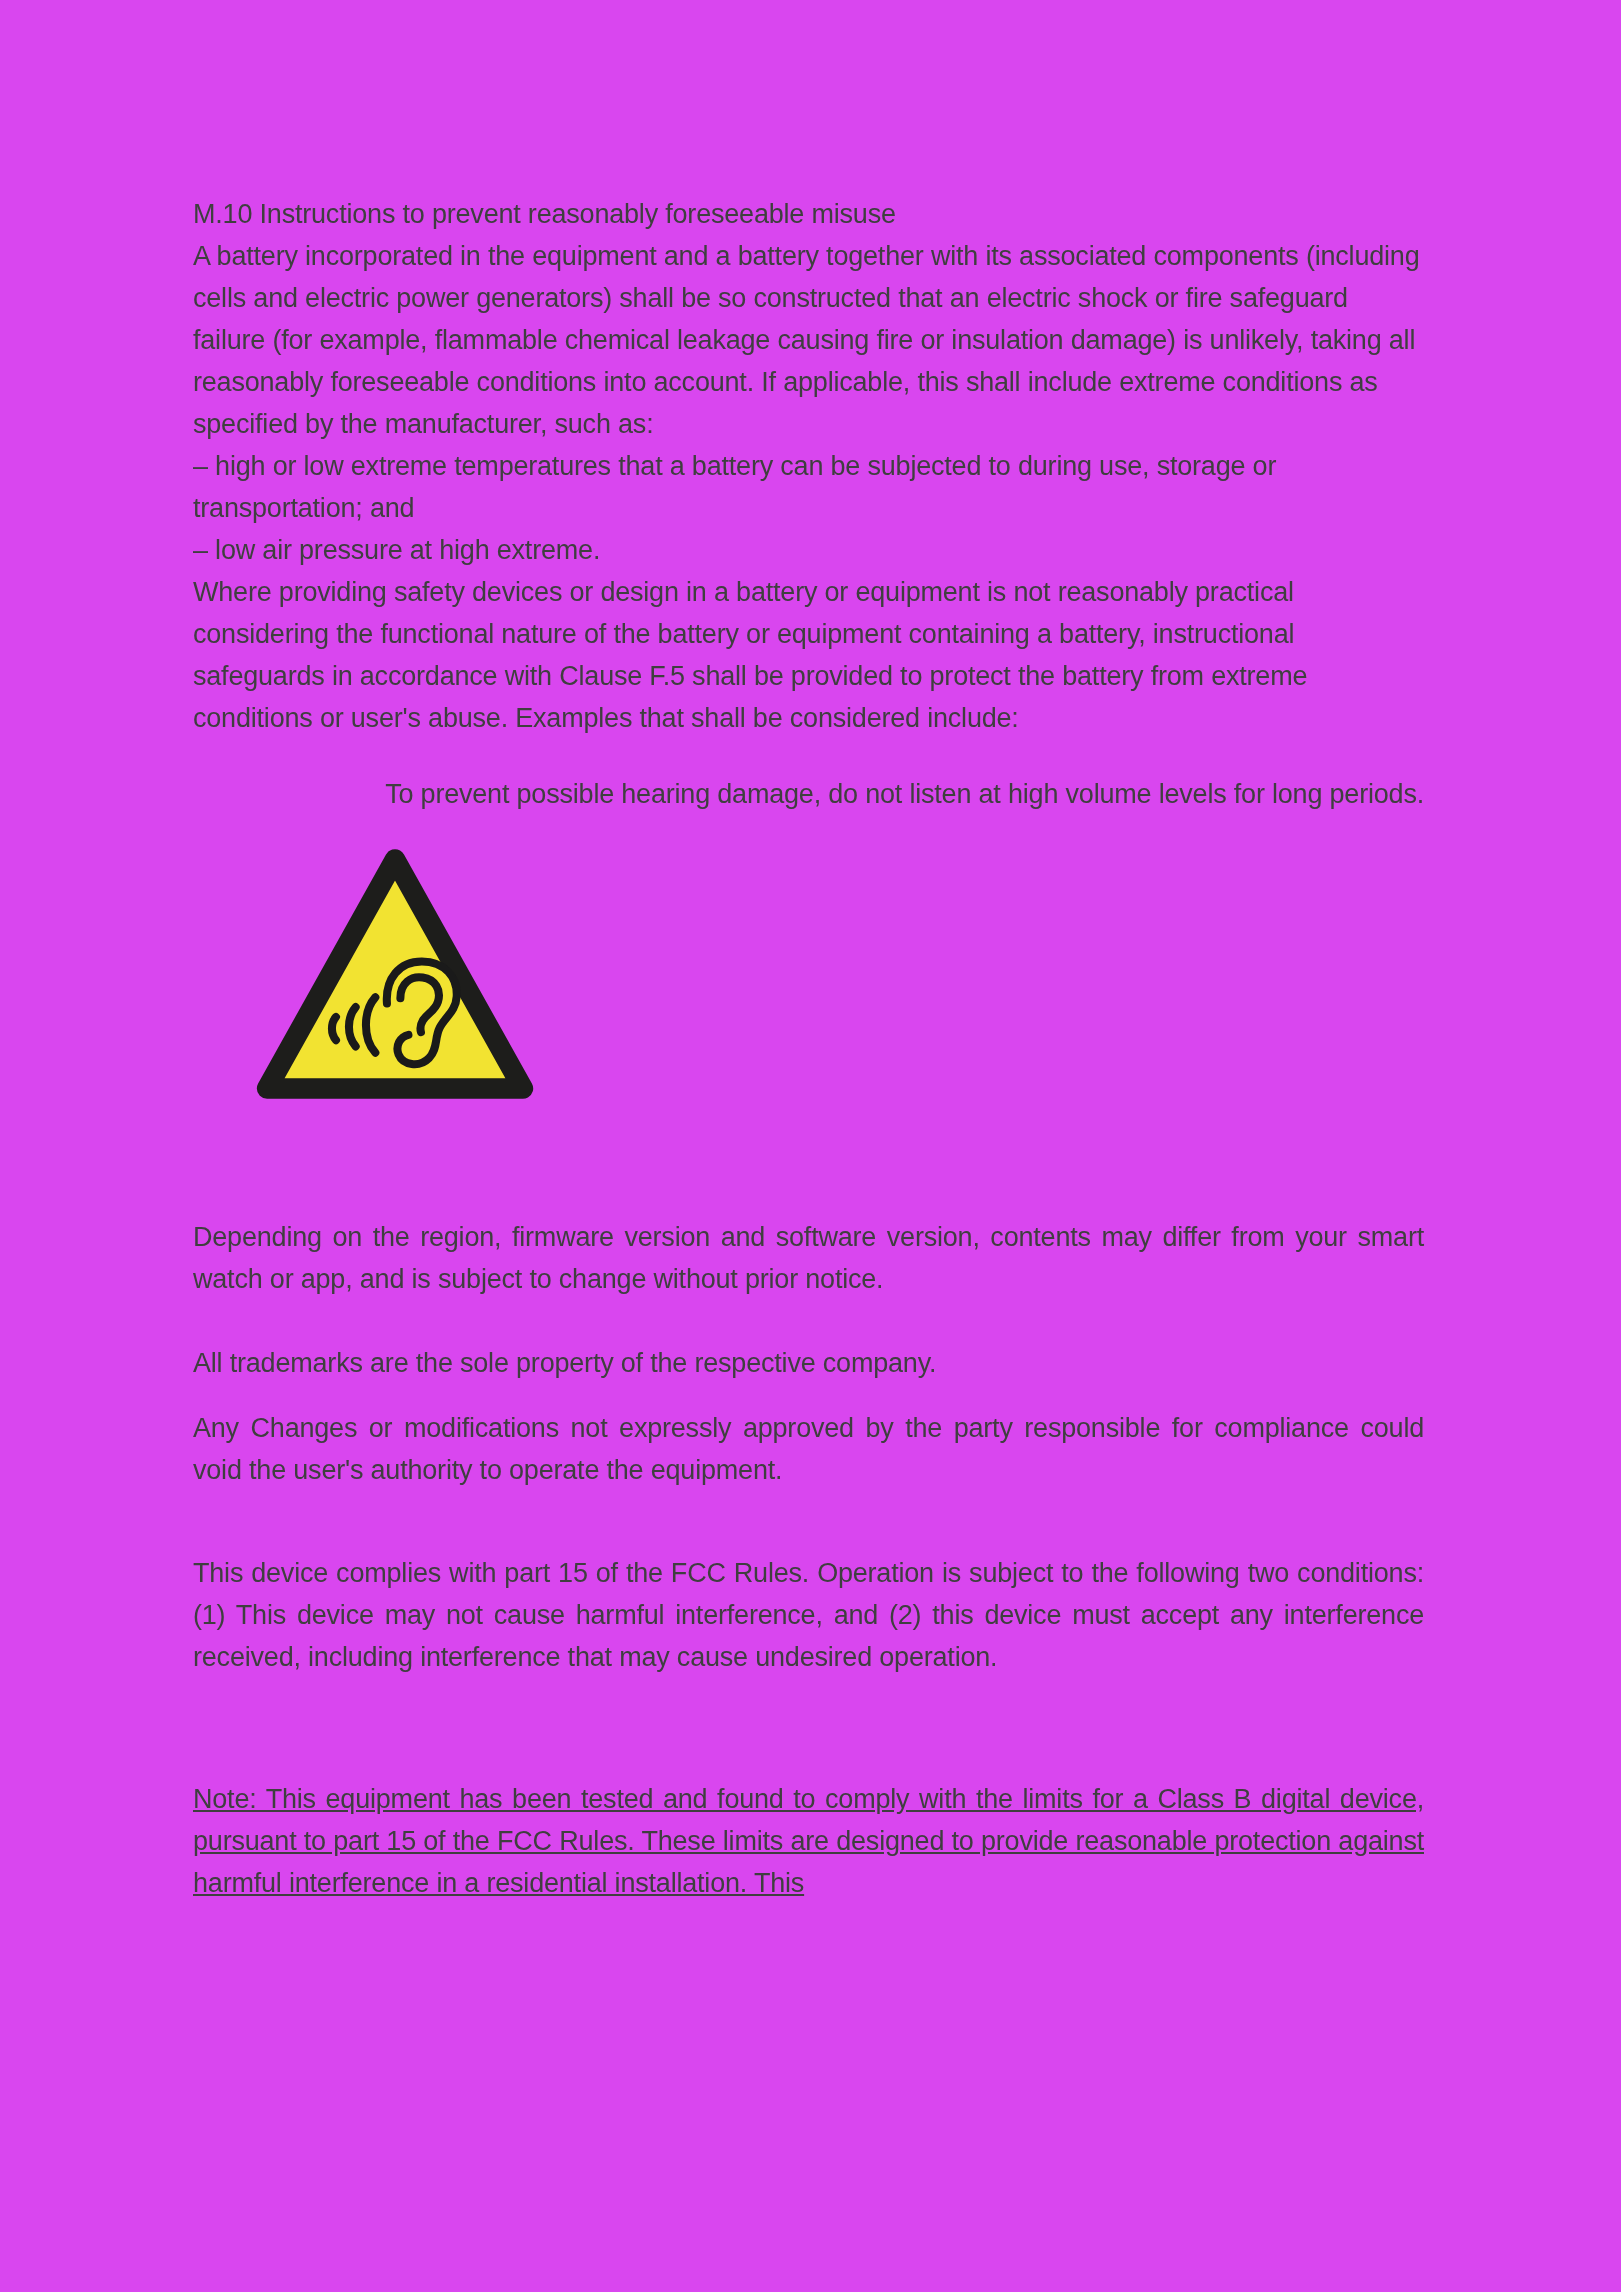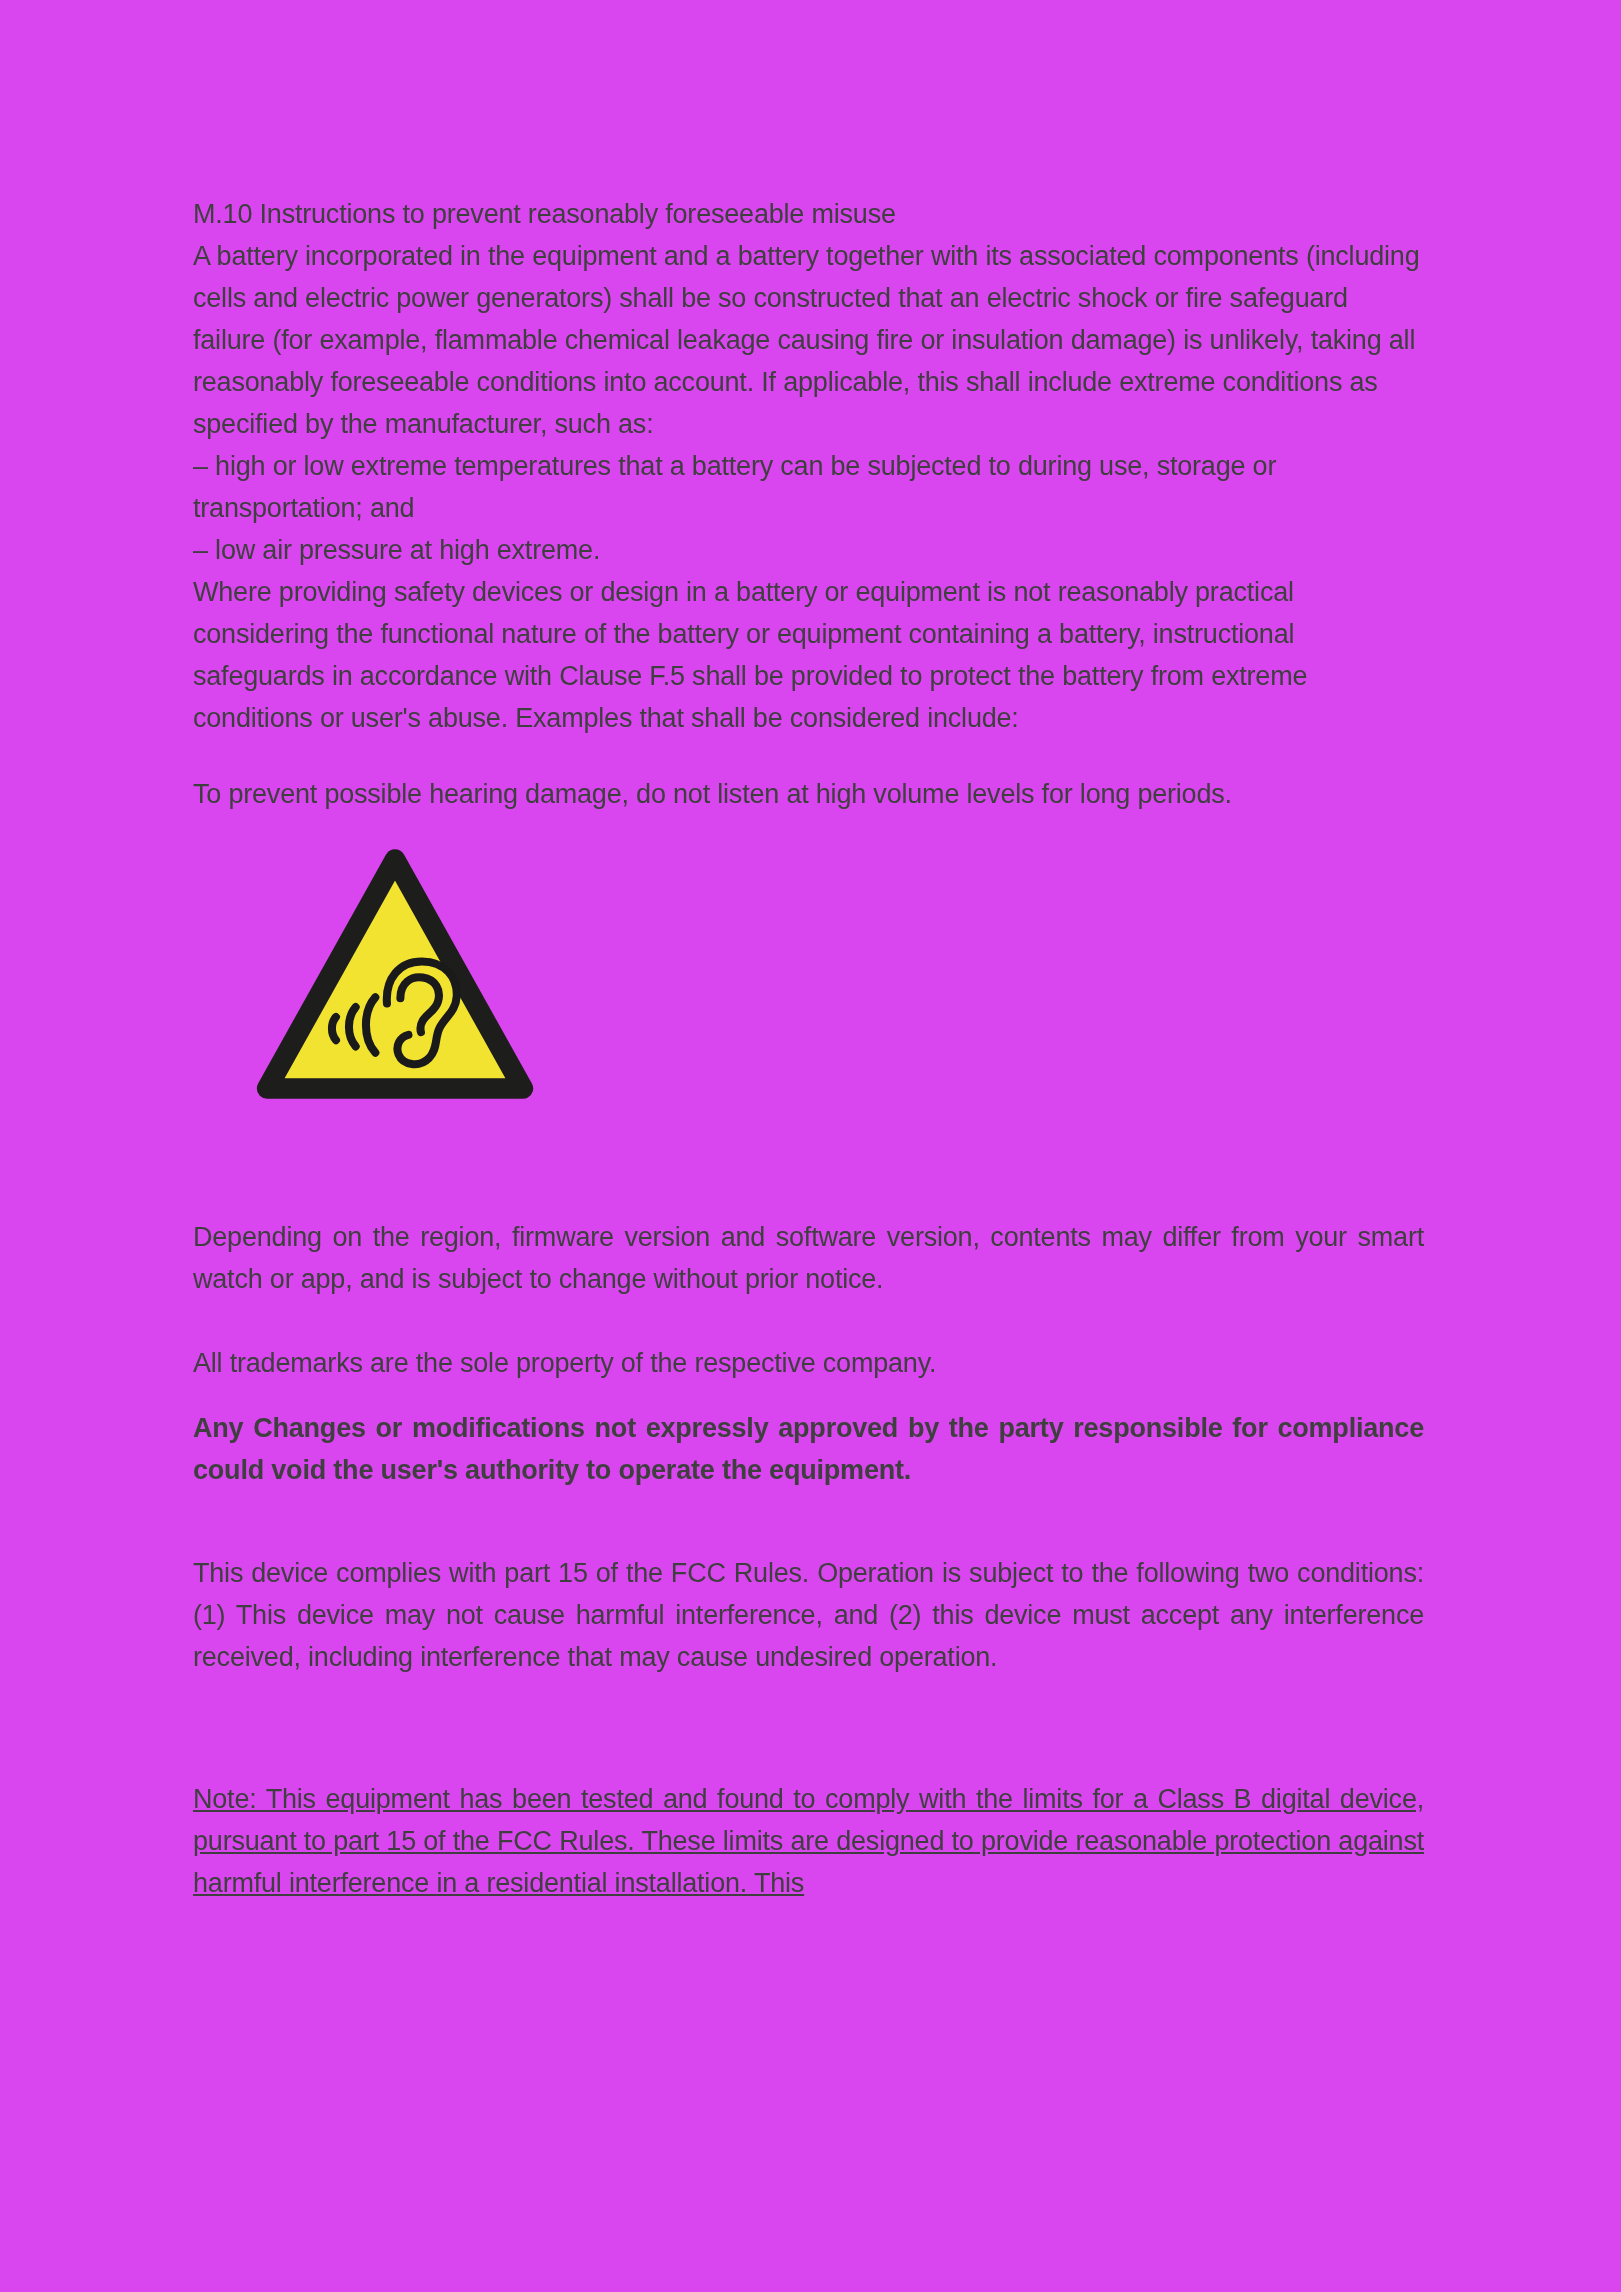--- a/index.html
+++ b/index.html
@@ -18,26 +18,26 @@
     width: 100%;
   }
   .para {
     font-size: 27px;
     line-height: 42px;
     letter-spacing: -0.2px;
     text-align: left;
     white-space: normal;
   }
   .justify { text-align: justify; }
-  .m-hearing   { margin-top: 34px; }
+  .m-hearing   { margin-top: 34px; text-align: right; }
   .icon-wrap   { margin-top: 29px; margin-left: 58px; width: 288px; height: 260px; }
   .icon-wrap svg { display: block; width: 288px; height: 260px; }
   .m-region    { margin-top: 112px; }
   .m-trademark { margin-top: 42px; }
-  .m-mod       { margin-top: 23px; font-weight: bold; }
+  .m-mod       { margin-top: 23px; }
   .m-fcc       { margin-top: 61px; }
   .m-note      { margin-top: 100px; text-decoration: underline; }
 </style>
 </head>
 <body>
 
 <div class="page">
   <div class="content">
 
     <div class="para">M.10 Instructions to prevent reasonably foreseeable misuse</div>

